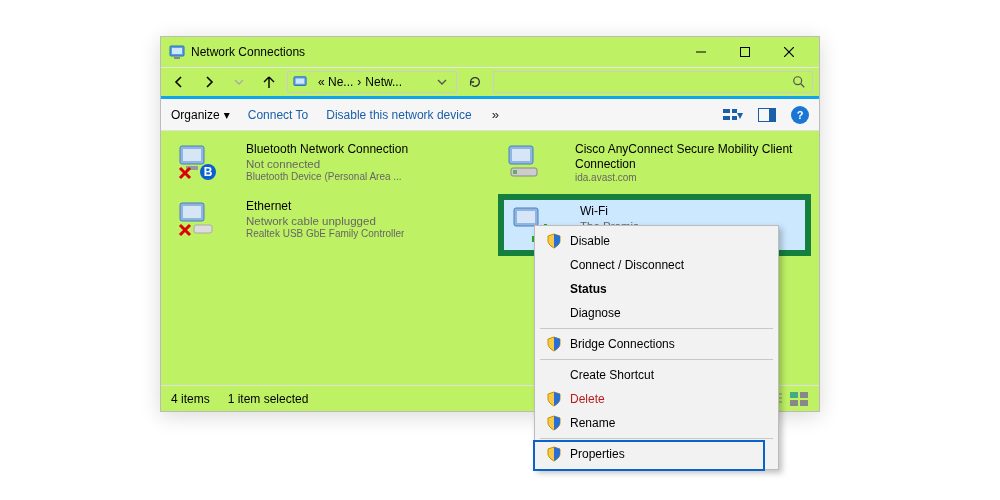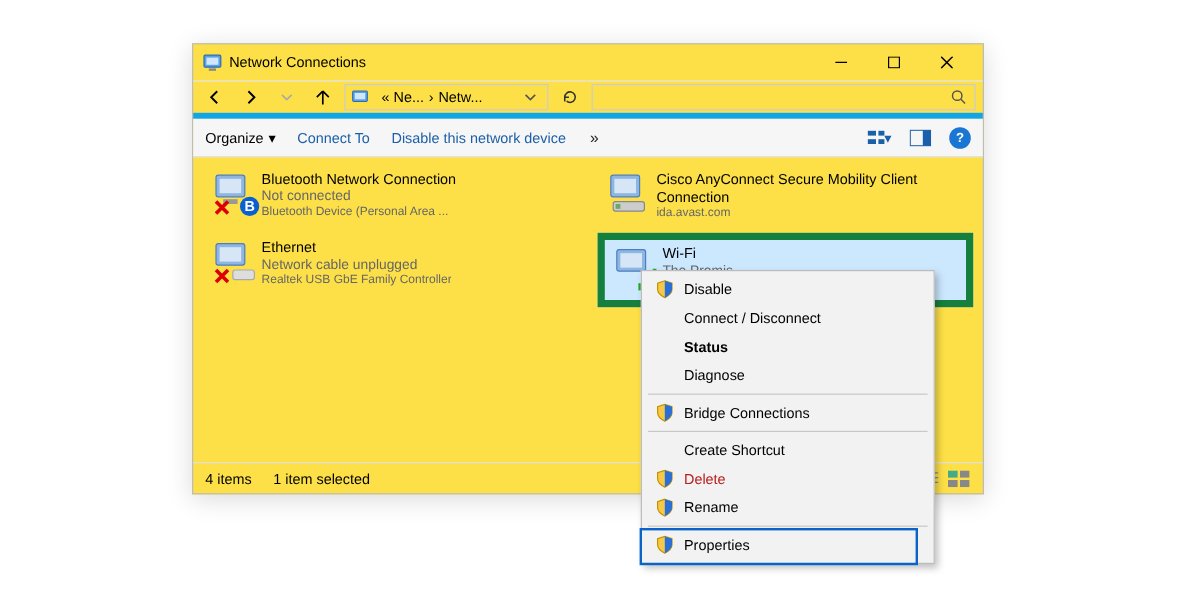--- a/index.html
+++ b/index.html
@@ -1,43 +1,43 @@
 <!DOCTYPE html>
 <html><head>
 <meta charset="utf-8">
 <style>
   * { box-sizing: border-box; margin: 0; padding: 0; font-family: "Segoe UI", Tahoma, sans-serif; font-size: 12px; color: #000; }
   body { background: #fff; width: 1000px; height: 500px; position: relative; overflow: hidden; }
-  .window { position: absolute; left: 160px; top: 36px; width: 660px; height: 376px; background: #fde047; border: 1px solid #bbb; box-shadow: 0 4px 20px rgba(0,0,0,0.15); }
+  .window { position: absolute; left: 160px; top: 36px; width: 660px; height: 376px; background: #bef264; border: 1px solid #bbb; box-shadow: 0 4px 20px rgba(0,0,0,0.15); }
   .titlebar { height: 30px; display: flex; align-items: center; padding: 0 8px; }
   .title-icon { width: 16px; height: 16px; margin-right: 6px; display:inline-flex; align-items:center; justify-content:center; }
   .title-text { flex: 1; font-size: 12px; }
   .win-controls { display: flex; gap: 0; }
   .win-btn { width: 44px; height: 30px; display: flex; align-items: center; justify-content: center; cursor: pointer; }
-  .navbar { height: 32px; border-top: 1px solid #e6e6e6; border-bottom: 5px solid #0ea5e9; display: flex; align-items: center; padding: 0 6px; gap: 6px; }
+  .navbar { height: 32px; border-top: 1px solid #e6e6e6; border-bottom: 3px solid #0ea5e9; display: flex; align-items: center; padding: 0 6px; gap: 6px; }
   .nav-arrow { width: 24px; height: 24px; display: flex; align-items: center; justify-content: center; color: #aaa; cursor: pointer; }
   .nav-arrow.active { color: #333; }
   .addr { flex: 0 0 170px; border: 1px solid #ccc; height: 22px; display: flex; align-items: center; padding: 0 4px; gap: 4px; overflow:hidden; white-space:nowrap;}
   .addr-seg { font-size: 12px; }
   .addr-drop { width:20px; height:20px; display:flex; align-items:center; justify-content:center; color:#555; margin-left:auto;}
   .refresh { width:24px; height:22px; border:1px solid transparent; display:flex; align-items:center; justify-content:center; color:#333; cursor:pointer;}
   .search { flex: 1; border: 1px solid #ccc; height: 22px; display: flex; align-items: center; padding: 0 6px; justify-content:flex-end;}
   .search-icon { color: #666; }
   .cmdbar { height: 32px; background: #f6f6f6; border-bottom: 1px solid #e0e0e0; display: flex; align-items: center; padding: 0 10px; gap: 18px; }
   .cmd { color: #1a5faa; cursor: pointer; display:flex; align-items:center; gap:4px;}
   .chev-icon { font-size:13px; color:#222; margin-left:2px; }
   .cmdbar-right { margin-left:auto; display:flex; align-items:center; gap:14px; }
   .view-btn { width:20px; height:20px; display:flex; align-items:center; justify-content:center; cursor:pointer; color:#1a5faa;}
   .help-btn { width:18px; height:18px; border-radius:50%; background:#1976d2; color:#fff; display:flex; align-items:center; justify-content:center; font-weight:bold; font-size:11px; cursor:pointer;}
   .content { position: relative; height: calc(100% - 30px - 32px - 32px - 26px); padding: 6px 8px; }
   .conn-grid { display: grid; grid-template-columns: 1fr 1fr; gap: 4px 16px; }
   .conn { display: flex; align-items: flex-start; padding: 4px; border: 1px solid transparent; cursor: pointer; }
   .conn.selected { background: #cce8ff; border: 6px solid #15803d; }
   .conn-icon { width: 44px; height: 42px; position: relative; flex-shrink:0; }
-  .conn-text { display: flex; flex-direction: column; line-height: 1.25; overflow:hidden; }
+  .conn-text { display: flex; flex-direction: column; line-height: 1.25; overflow:hidden;margin-left:28px; }
   .conn-name { white-space: nowrap; overflow: hidden; text-overflow: ellipsis; }
   .conn-status { color: #666; font-size: 11.5px; white-space: nowrap; overflow: hidden; text-overflow: ellipsis; }
   .conn-device { color: #666; font-size: 10px; white-space: nowrap; overflow: hidden; text-overflow: ellipsis; }
   .statusbar { height: 26px; border-top: 1px solid #e0e0e0; display:flex; align-items:center; padding: 0 10px; gap: 18px; color:#1a5faa; font-size:12px;}
   .statusbar-right { margin-left:auto; display:flex; gap:6px;}
 
   
   .ctx { position: absolute; left: 534px; top: 225px; width: 245px; background:#f2f2f2; border:1px solid #bcbcbc; box-shadow: 3px 3px 6px rgba(0,0,0,0.25); padding: 3px; }
   .ctx-item { height: 24px; display:flex; align-items:center; padding: 0 8px; gap:8px; cursor:pointer; }
   .ctx-item.bold { font-weight: 600; }

